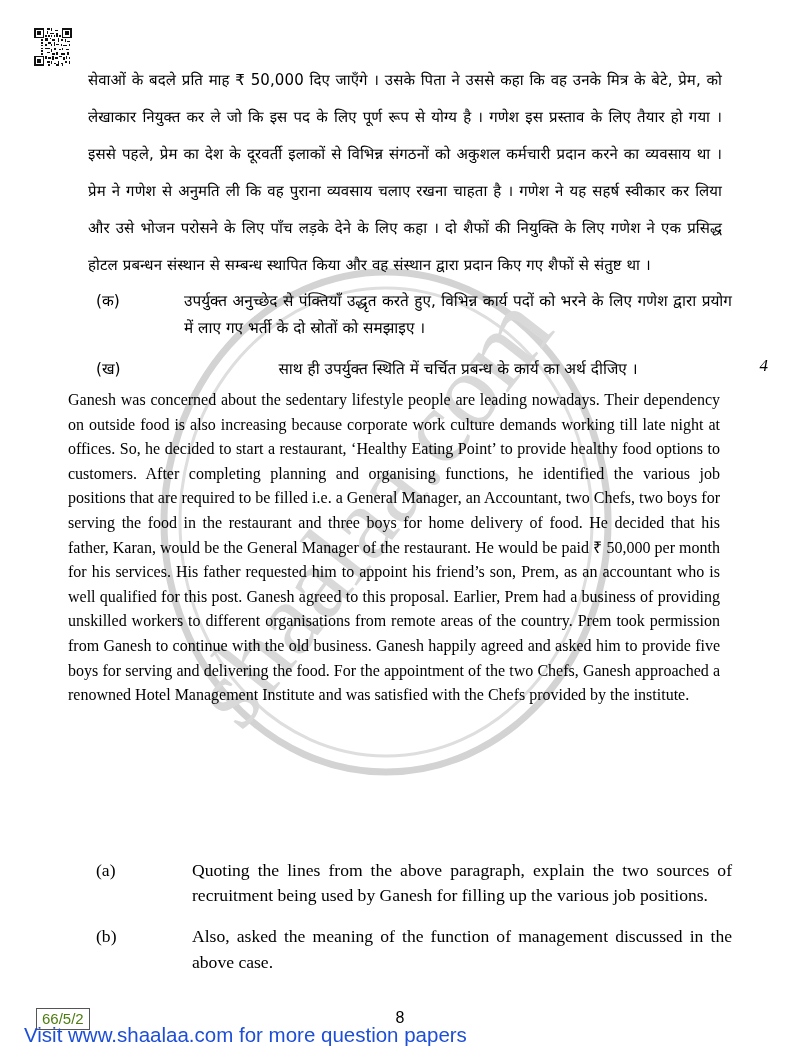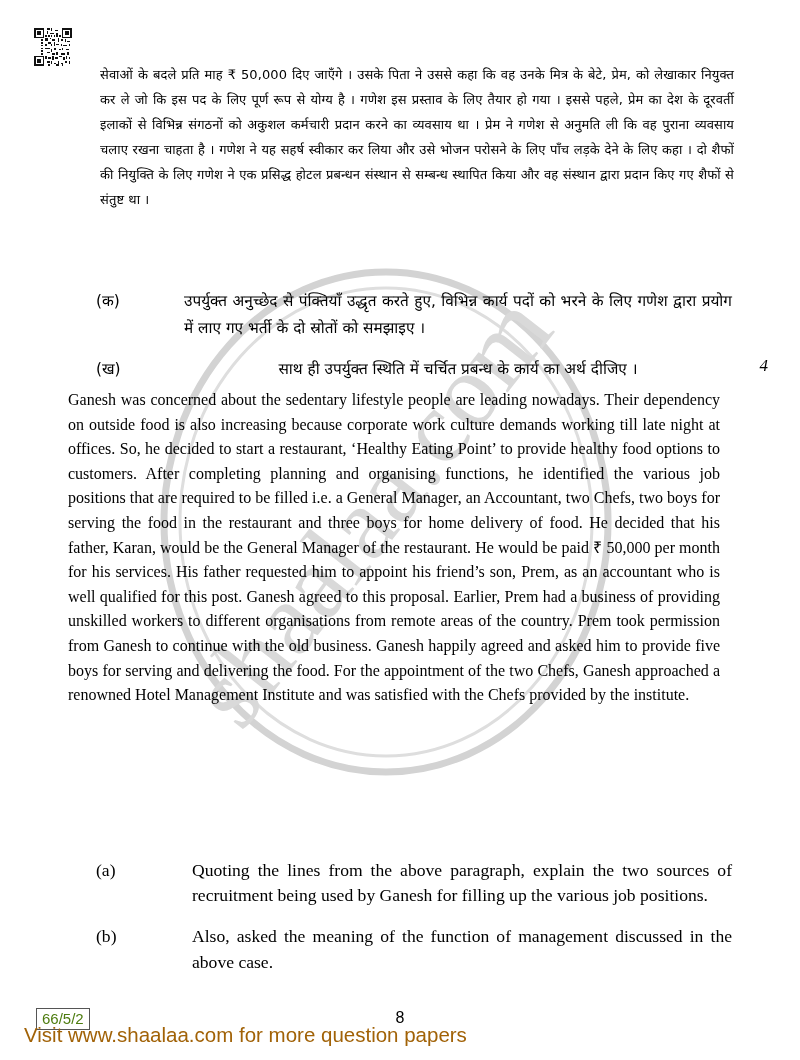--- a/index.html
+++ b/index.html
@@ -49,26 +49,26 @@
   .content {
     position: absolute;
     left: 0;
     top: 0;
     width: 800px;
     z-index: 2;
   }
 
   .hindi-block {
     position: absolute;
-    left: 100px;
+    left: 88px;
     top: 62px;
     width: 634px;
     font-family: "DejaVu Sans", sans-serif;
-    font-size: 13px;
-    line-height: 25px;
+    font-size: 15px;
+    line-height: 37px;
     text-align: justify;
     text-justify: inter-word;
     letter-spacing: 0.1px;
   }
 
   .qlist-hi {
     position: absolute;
     left: 96px;
     top: 288px;
     width: 640px;
@@ -149,21 +149,21 @@
     font-family: "Liberation Sans", sans-serif;
     font-size: 16px;
   }
   .site-banner {
     position: absolute;
     left: 24px;
     top: 1023px;
     font-family: "Liberation Sans", sans-serif;
     font-size: 20.5px;
     line-height: 24px;
-    color: #a16207;
+    color: #1d4ed8;
     white-space: nowrap;
     z-index: 5;
   }
 </style>
 </head>
 <body>
 
 <div class="page">
 
   <div class="qr">

